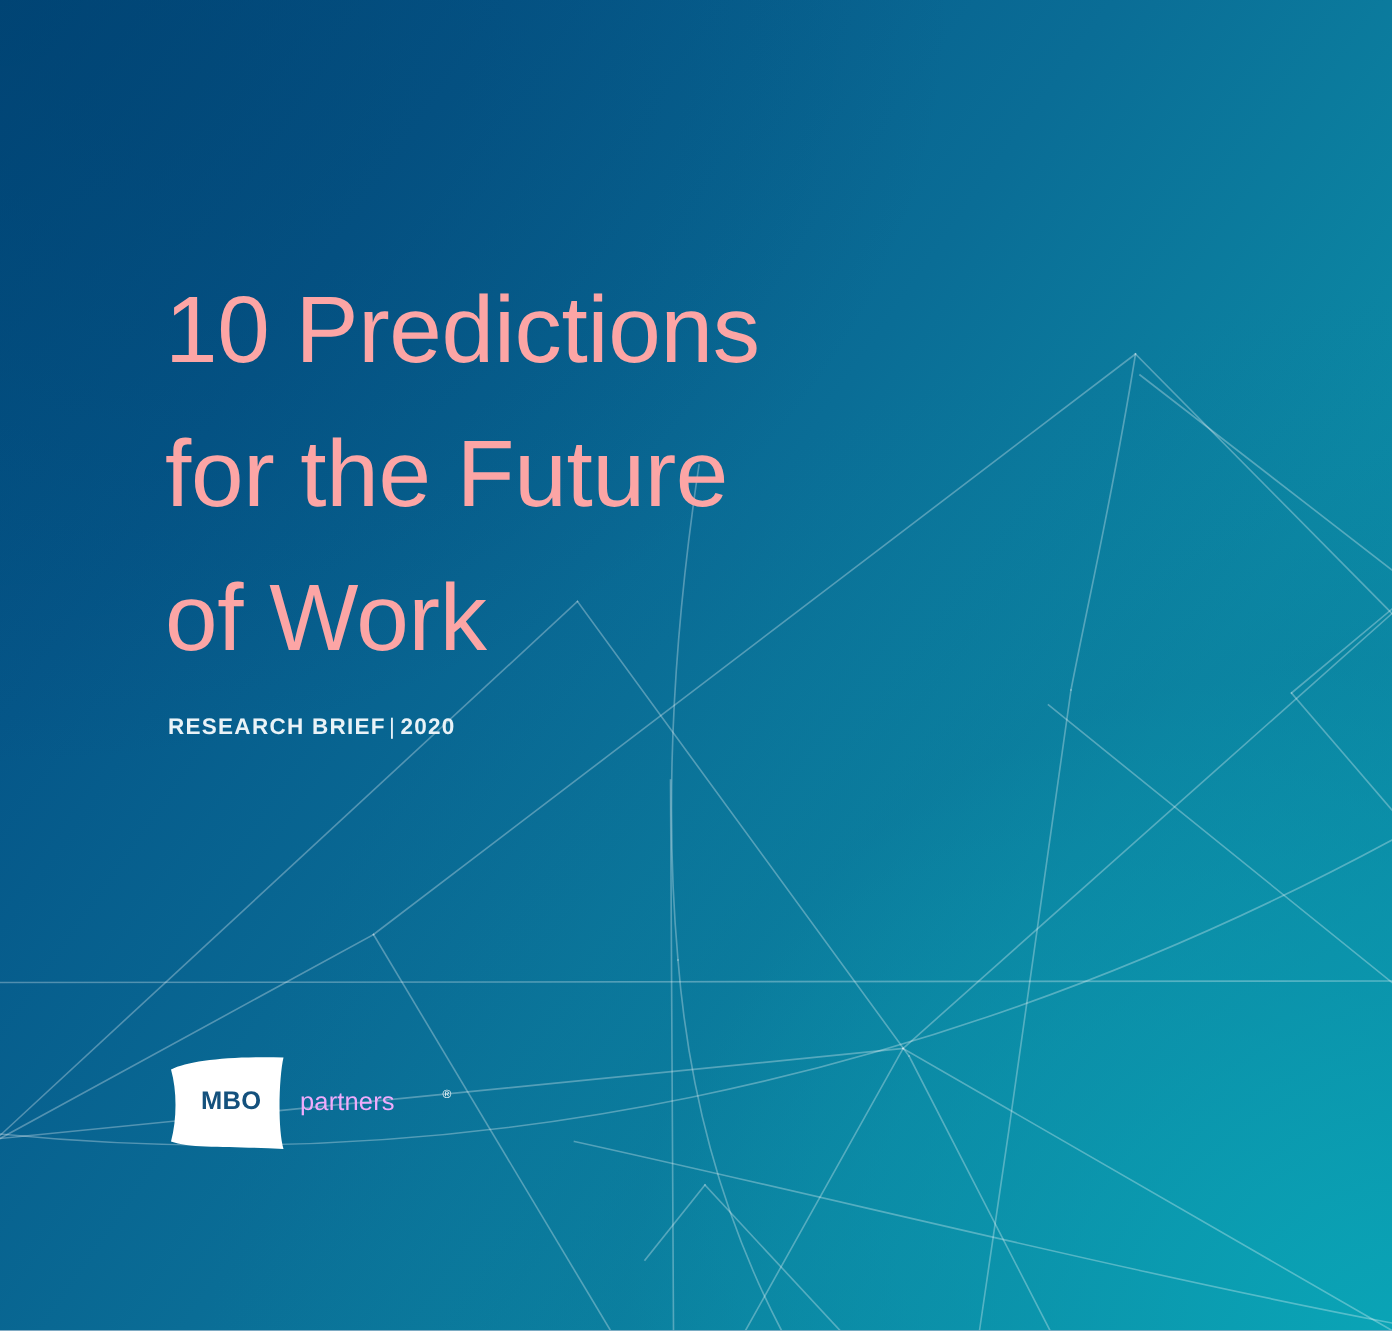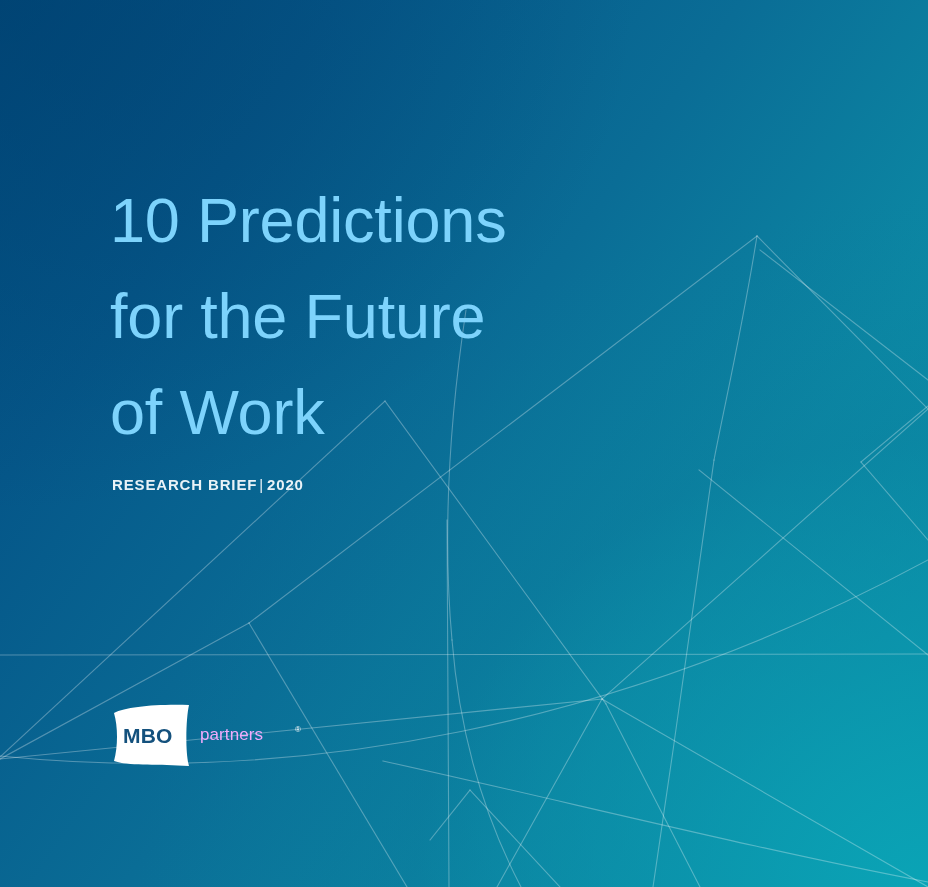--- a/index.html
+++ b/index.html
@@ -48,21 +48,21 @@
     position: absolute;
     inset: 0;
     pointer-events: none;
   }
   
   .title {
     position: absolute;
     left: 110px;
     top: 172px;
     width: 620px;
-    color: #7dd3fc;
+    color: #fca5a5;
     font-size: 63px;
     line-height: 96px;
     font-weight: 300;
     letter-spacing: -0.2px;
     white-space: pre-line;
   }
   .subtitle {
     position: absolute;
     left: 112px;
     top: 476px;
@@ -86,24 +86,24 @@
   }
   .logo-banner {
     position: absolute;
     left: 0;
     top: 0;
     width: 86px;
     height: 64px;
   }
   .logo-mbo {
     position: absolute;
-    left: 13px;
+    left: 24px;
     top: 20px;
     color: #14517d;
-    font-size: 21px;
+    font-size: 17px;
     font-weight: 700;
     letter-spacing: 0.2px;
   }
   .logo-partners {
     position: absolute;
     left: 90px;
     top: 21px;
     color: #f0abfc;
     font-size: 17px;
     font-weight: 400;

